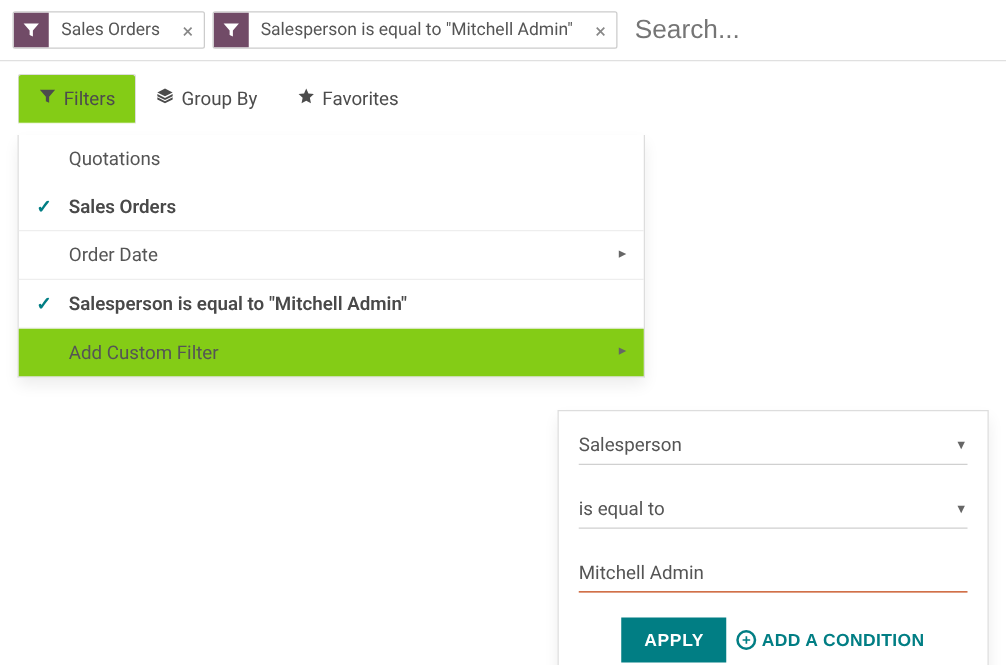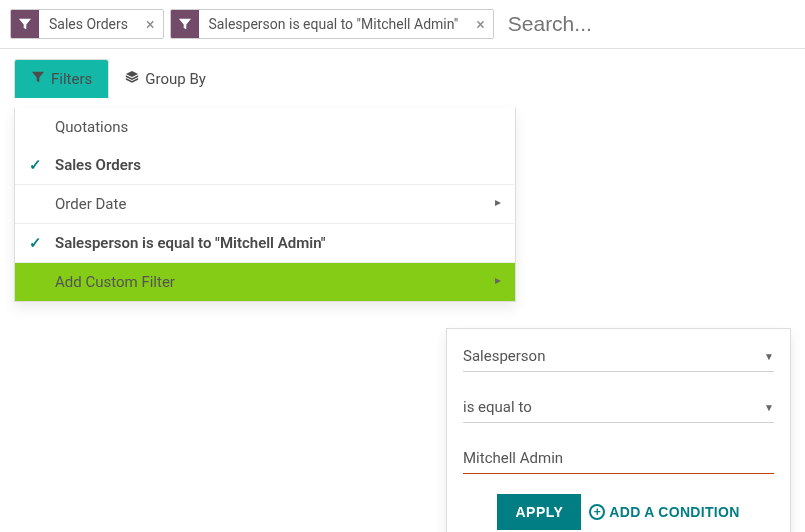--- a/index.html
+++ b/index.html
@@ -7,21 +7,21 @@
 
 .search-bar { display: flex; align-items: center; padding: 6px 10px; border-bottom: 1px solid #e0e0e0; gap: 6px; }
 .pill { display: inline-flex; align-items: center; background: #fff; border: 1px solid #ccc; border-radius: 2px; overflow: hidden; }
 .pill-icon { background: #714b67; color: #fff; display: flex; align-items: center; justify-content: center; width: 28px; height: 28px; }
 .pill-label { padding: 0 10px; color: #555; font-size: 14px; }
 .pill-close { padding: 0 8px; color: #888; cursor: pointer; font-size: 16px; }
 .search-input { border: none; outline: none; padding: 6px 8px; font-size: 21px; color: #999; flex: 1; }
 
 .controls { display: flex; padding: 10px 14px 0 14px; gap: 0; align-items: center; }
 .tab { display: flex; align-items: center; gap: 6px; padding: 10px 16px; cursor: pointer; color: #4c4c4c; font-size: 15px; }
-.tab.active { border: 1px solid #ddd; border-bottom: 1px solid #fff; border-radius: 3px 3px 0 0; background: #14b8a6; position: relative; z-index: 2; text-align: center; }
+.tab.active { border: 1px solid #ddd; border-bottom: 1px solid #fff; border-radius: 3px 3px 0 0; background: #84cc16; position: relative; z-index: 2; text-align: center; }
 
 .dropdown { position: absolute; left: 14px; top: 108px; width: 502px; background: #fff; border: 1px solid #ddd; border-top: none; box-shadow: 0 6px 12px rgba(0,0,0,0.08); }
 .dropdown-item { padding: 10px 16px 10px 40px; position: relative; cursor: pointer; color: #555; font-size: 15px; }
 .dropdown-item.sep-after { border-bottom: 1px solid #eee; }
 .dropdown-item.has-check::before { content: "✓"; position: absolute; left: 14px; color: #017e84; font-weight: bold; }
 .dropdown-item.bold { font-weight: 600; color: #494949; }
 .dropdown-item.has-arrow::after { content: "▸"; position: absolute; right: 14px; color: #666; font-size: 12px; }
 .dropdown-item.highlighted { background: #84cc16; }
 
 .custom-filter-panel { position: absolute; left: 446px; top: 328px; width: 345px; background: #fff; border: 1px solid #ddd; padding: 14px 16px 16px 16px; box-shadow: 0 6px 12px rgba(0,0,0,0.08); }
@@ -70,20 +70,28 @@
     <span>Filters</span>
   </div>
   <div class="tab">
     <span>
       <svg class="ico" viewBox="0 0 16 16" fill="#4c4c4c">
           <path d="M8 1l7 3.5L8 8 1 4.5 8 1zm0 8.5l7-3.5v2L8 11.5 1 8v-2l7 3.5zm0 3l7-3.5v2L8 14.5 1 11v-2l7 3.5z"></path>
         </svg>
     </span>
     <span>Group By</span>
   </div>
+  <div class="tab">
+    <span>
+      <svg class="ico" viewBox="0 0 16 16" fill="#4c4c4c">
+          <path d="M8 1l2 4.5 5 .5-3.7 3.4 1 5L8 12l-4.3 2.4 1-5L1 6l5-.5L8 1z"></path>
+        </svg>
+    </span>
+    <span>Favorites</span>
+  </div>
 </div>
 
 <div class="dropdown">
   <div class="dropdown-item">Quotations</div>
   <div class="dropdown-item has-check bold sep-after">Sales Orders</div>
   <div class="dropdown-item has-arrow sep-after">Order Date</div>
   <div class="dropdown-item has-check bold sep-after">Salesperson is equal to "Mitchell Admin"</div>
   <div class="dropdown-item has-arrow highlighted">Add Custom Filter</div>
 </div>
 

